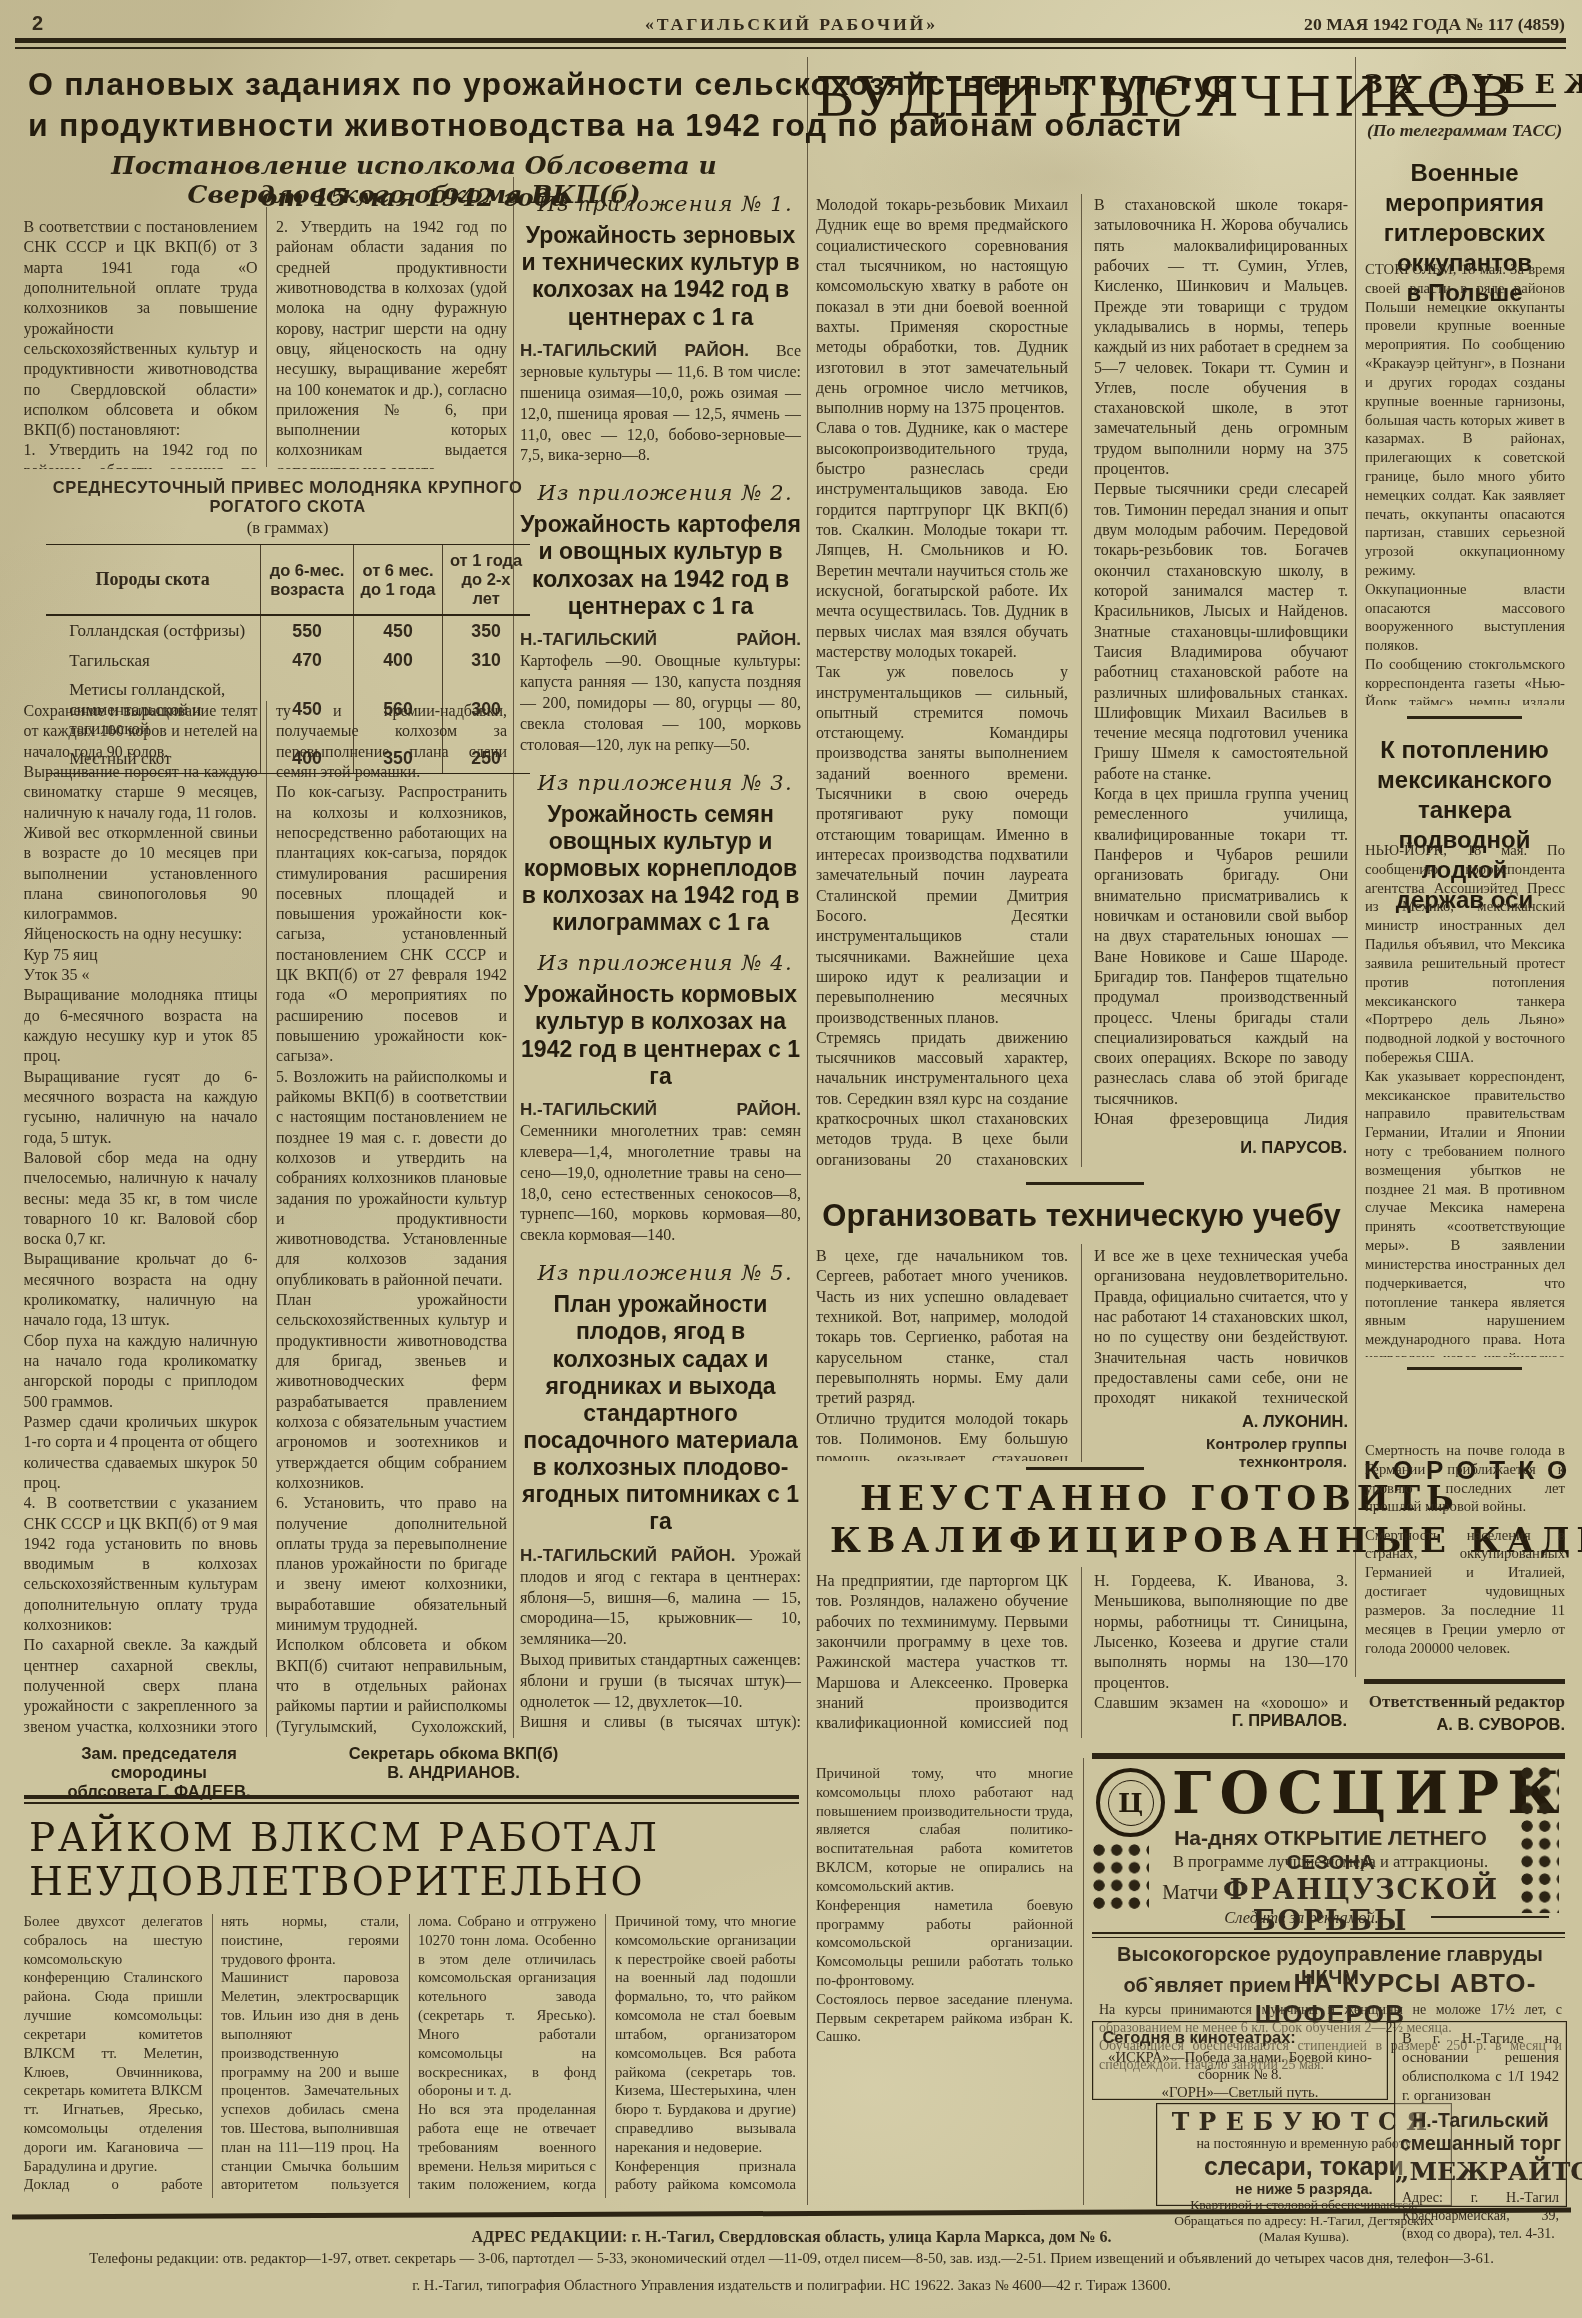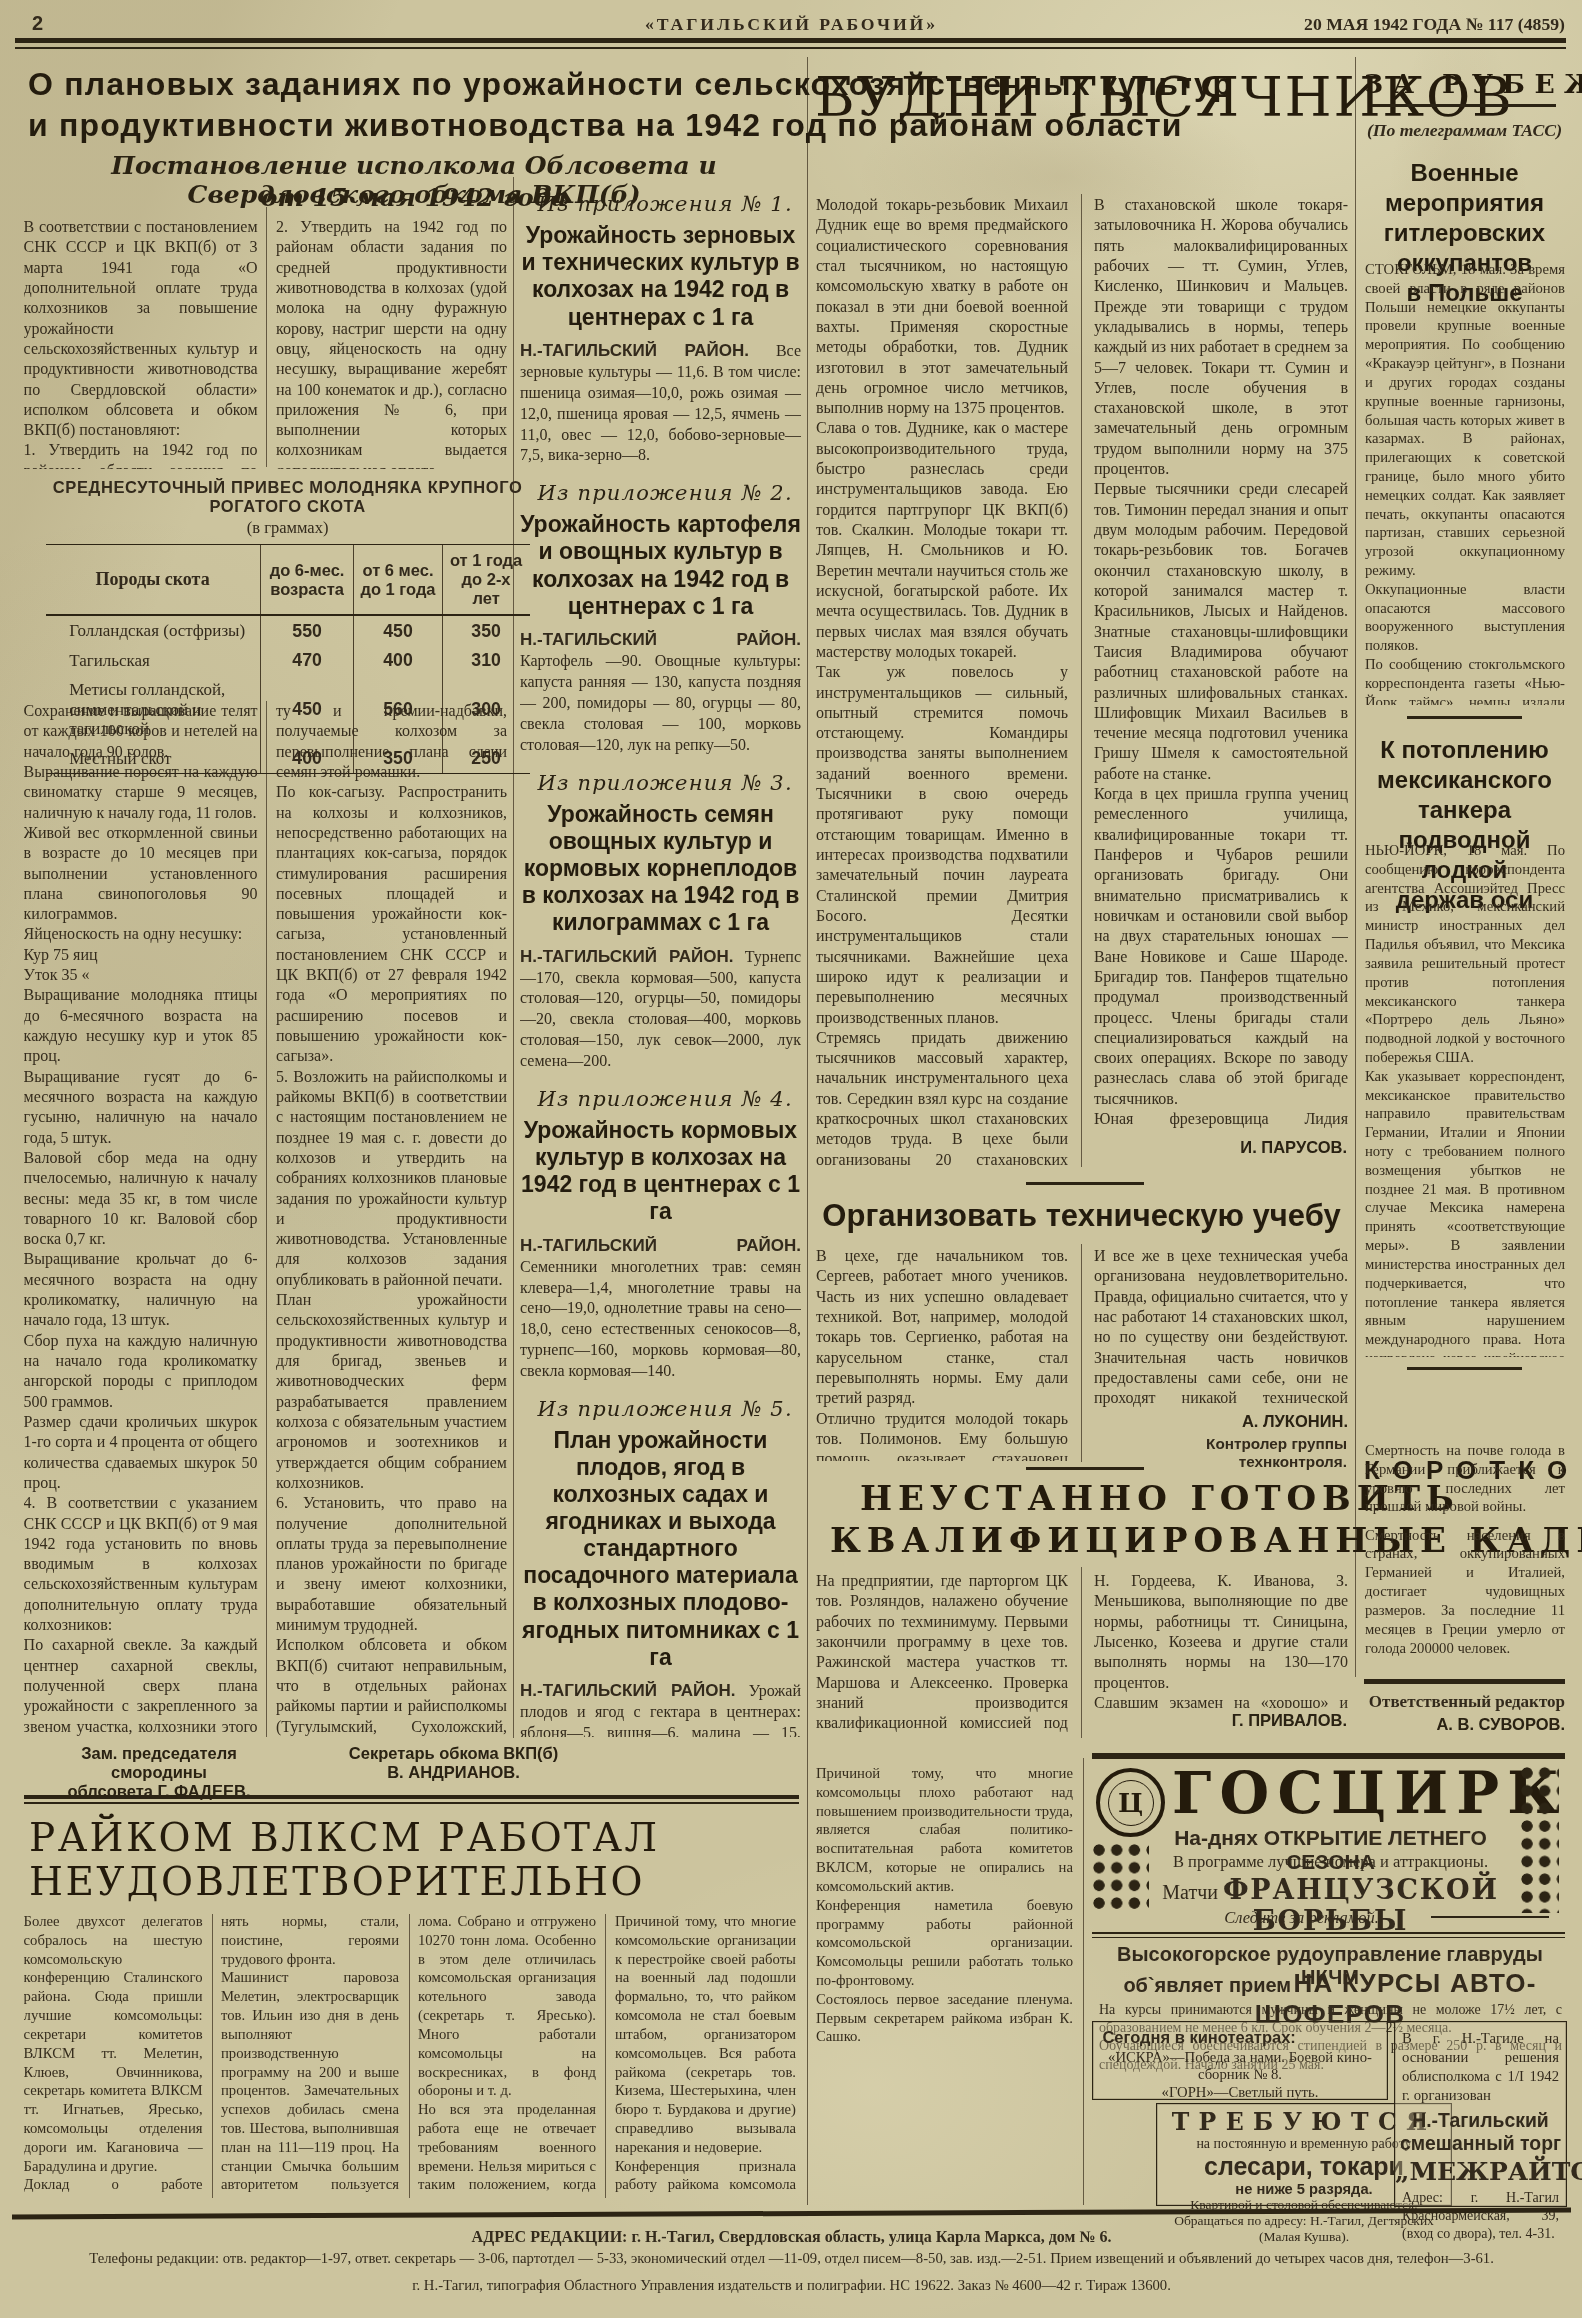--- a/index.html
+++ b/index.html
@@ -183,21 +183,20 @@
       <div class="app-body"><span class="app-lead">Н.-ТАГИЛЬСКИЙ РАЙОН.</span> <span>Все зерновые культуры — 11,6. В том числе: пшеница озимая—10,0, рожь озимая —12,0, пшеница яровая — 12,5, ячмень — 11,0, овес — 12,0, бобово-зерновые—7,5, вика-зерно—8.</span></div>
     </div>
     <div>
       <div class="app-kicker">Из приложения № 2.</div>
       <div class="app-title">Урожайность картофеля и овощных культур в колхозах на 1942 год в центнерах с 1 га</div>
       <div class="app-body"><span class="app-lead">Н.-ТАГИЛЬСКИЙ РАЙОН.</span> <span>Картофель —90. Овощные культуры: капуста ранняя — 130, капуста поздняя — 200, помидоры — 80, огурцы — 80, свекла столовая — 100, морковь столовая—120, лук на репку—50.</span></div>
     </div>
     <div>
       <div class="app-kicker">Из приложения № 3.</div>
       <div class="app-title">Урожайность семян овощных культур и кормовых корнеплодов в колхозах на 1942 год в килограммах с 1 га</div>
-      <div class="app-body"><span class="app-lead">Н.-ТАГИЛЬСКИЙ РАЙОН.</span> <span>Турнепс—170, свекла кормовая—500, капуста столовая—120, огурцы—50, помидоры —20, свекла столовая—400, морковь столовая—150, лук севок—2000, лук семена—200.</span></div>
     </div>
     <div>
       <div class="app-kicker">Из приложения № 4.</div>
       <div class="app-title">Урожайность кормовых культур в колхозах на 1942 год в центнерах с 1 га</div>
       <div class="app-body"><span class="app-lead">Н.-ТАГИЛЬСКИЙ РАЙОН.</span> <span>Семенники многолетних трав: семян клевера—1,4, многолетние травы на сено—19,0, однолетние травы на сено—18,0, сено естественных сенокосов—8, турнепс—160, морковь кормовая—80, свекла кормовая—140.</span></div>
     </div>
     <div>
       <div class="app-kicker">Из приложения № 5.</div>
       <div class="app-title">План урожайности плодов, ягод в колхозных садах и ягодниках и выхода стандартного посадочного материала в колхозных плодово-ягодных питомниках с 1 га</div>
       <div class="app-body"><span class="app-lead">Н.-ТАГИЛЬСКИЙ РАЙОН.</span> <span>Урожай плодов и ягод с гектара в центнерах: яблоня—5, вишня—6, малина — 15, смородина—15, крыжовник— 10, земляника—20.

